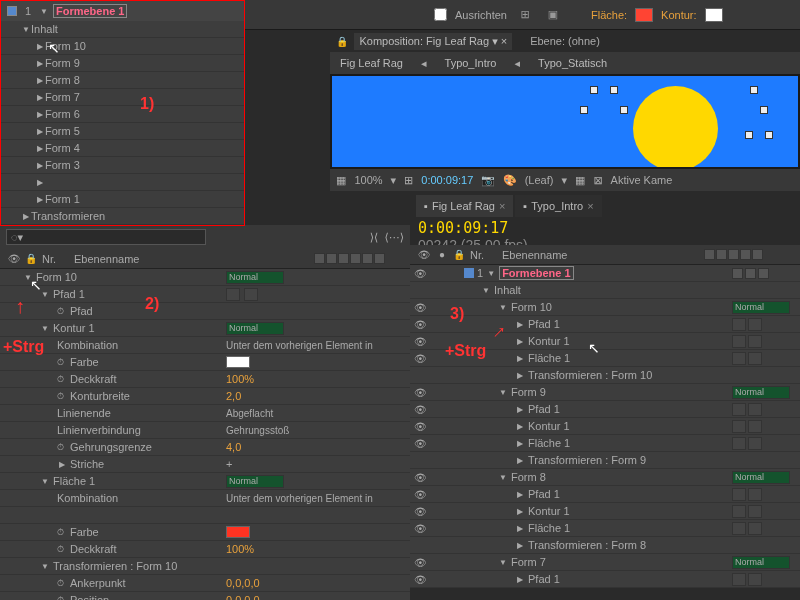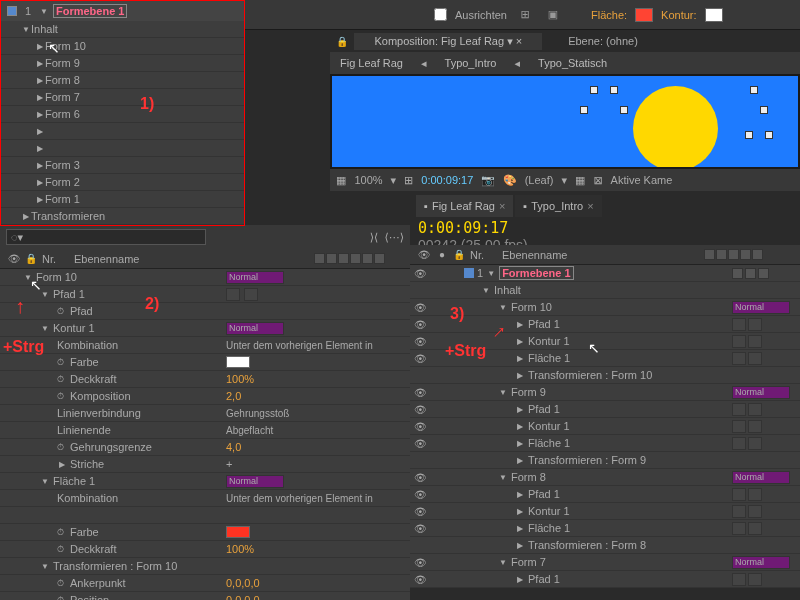--- a/index.html
+++ b/index.html
@@ -13,21 +13,21 @@
 .layer-header .num{width:14px;text-align:center}
 .layer-header .name{color:#ff6688;font-weight:bold}
 .tree-row{display:flex;align-items:center;padding:2px 6px;background:#3d3d3d;border-bottom:1px solid #333;height:17px}
 .tree-arrow{width:10px;text-align:center;font-size:8px}
 .tree-indent{width:14px}
 .tree-label{flex:1}
 .red-anno{position:absolute;color:#ff3333;font-size:16px;font-weight:bold;z-index:20}
 .cursor{position:absolute;z-index:25;font-size:14px;color:#fff}
 .comp-area{position:absolute;top:30px;left:330px;right:0;background:#2a2a2a}
 .comp-tabs{height:22px;background:#2a2a2a;display:flex;align-items:center;padding:0 6px;gap:6px}
-.comp-tab{padding:2px 20px;background:#383838;color:#bbb}
+.comp-tab{padding:2px 5px;background:#383838;color:#bbb}
 .comp-subtabs{height:22px;background:#383838;display:flex;align-items:center;padding:0 10px;gap:18px}
 .comp-subtab{color:#bbb}
 .viewport{height:95px;background:#1a1a1a;padding:2px;position:relative}
 .viewport-inner{background:#1e7bff;width:100%;height:100%;position:relative;overflow:hidden}
 .sun{position:absolute;width:85px;height:85px;background:#ffd800;border-radius:50%;right:80px;top:10px}
 .handles{position:absolute;width:8px;height:8px;border:1px solid #333;background:#eee}
 .viewport-controls{height:22px;background:#383838;display:flex;align-items:center;padding:0 6px;gap:8px;font-size:10px}
 .timeline-tabs{position:absolute;top:195px;left:410px;right:0;height:22px;background:#2a2a2a;display:flex;padding:0 6px;gap:2px}
 .tl-tab{padding:2px 8px;background:#383838;color:#bbb;display:flex;align-items:center;gap:4px}
 .tl-tab .close{color:#888}
@@ -49,21 +49,21 @@
 .prop-right{flex:1;display:flex;align-items:center;gap:4px}
 .prop-val{color:#e8a13c}
 .prop-text{color:#aaa;font-size:10px}
 .stopwatch{width:10px;height:10px;font-size:9px}
 .small-swatch{width:24px;height:12px;border:1px solid #666}
 .eye{width:12px;font-size:10px}
 .r-row{display:flex;align-items:center;height:17px;background:#3d3d3d;border-bottom:1px solid #333}
 .r-left{width:50px;display:flex;align-items:center;padding:0 4px;gap:2px}
 .r-mid{flex:1;display:flex;align-items:center;gap:3px;padding-left:4px}
 .r-right{width:68px;display:flex;align-items:center;gap:2px}
-.mode-box{width:58px;height:13px;background:#701a75;border:1px solid #333;font-size:9px;padding:0 2px;display:flex;align-items:center}
+.mode-box{width:58px;height:13px;background:#14532d;border:1px solid #333;font-size:9px;padding:0 2px;display:flex;align-items:center}
 .icon-btn{width:14px;height:13px;background:#444;border:1px solid #333}
 .red-arrow{position:absolute;color:#ff3333;font-size:20px;z-index:20}
 .boxed{border:1px solid #888;padding:0 2px}
 </style>
 </head>
 <body>
 
 <div class="toolbar">
   <span class="toolbar-icon">▸</span>
   <span class="toolbar-icon">✎</span>
@@ -121,37 +121,38 @@
       <div class="tree-row">
     <span class="tree-indent"></span>
         <span class="tree-indent"></span>
     <span class="tree-arrow">▶</span>
     <span class="tree-label">Form 6</span>
       </div>
       <div class="tree-row">
     <span class="tree-indent"></span>
         <span class="tree-indent"></span>
     <span class="tree-arrow">▶</span>
-      </div>
-      <div class="tree-row">
-    <span class="tree-indent"></span>
-        <span class="tree-indent"></span>
-    <span class="tree-arrow">▶</span>
+    <span class="tree-label">Form 5</span>
+      </div>
+      <div class="tree-row">
+    <span class="tree-indent"></span>
+        <span class="tree-indent"></span>
+    <span class="tree-arrow">▶</span>
+    <span class="tree-label">Form 4</span>
       </div>
       <div class="tree-row">
     <span class="tree-indent"></span>
         <span class="tree-indent"></span>
     <span class="tree-arrow">▶</span>
     <span class="tree-label">Form 3</span>
       </div>
       <div class="tree-row">
     <span class="tree-indent"></span>
         <span class="tree-indent"></span>
     <span class="tree-arrow">▶</span>
-    <span class="tree-label">Form 2</span>
       </div>
       <div class="tree-row">
     <span class="tree-indent"></span>
         <span class="tree-indent"></span>
     <span class="tree-arrow">▶</span>
     <span class="tree-label">Form 1</span>
       </div>
     </div>
   <div class="tree-row">
     <span class="tree-indent"></span>
@@ -163,21 +164,21 @@
 <div class="red-anno" style="top:95px;left:140px">1)</div>
 <div class="cursor" style="top:40px;left:48px">↖</div>
 
 <div class="comp-area">
   <div class="comp-tabs">
     <span style="font-size:10px">🔒</span>
     <span class="comp-tab">
       <span>Komposition:</span>
       <span>Fig Leaf Rag</span> ▾ ×
     </span>
-    <span style="margin-left:20px">
+    <span style="margin-left:12px">
       <span>Ebene:</span> <span>(ohne)</span>
     </span>
   </div>
   <div class="comp-subtabs">
     <span class="comp-subtab">Fig Leaf Rag</span>
       <span>◂</span>
     <span class="comp-subtab">Typo_Intro</span>
       <span>◂</span>
     <span class="comp-subtab">Typo_Statisch</span>
   </div>
@@ -333,48 +334,48 @@
           <span class="prop-val">100%</span>
         </div>
       </div>
       <div class="prop-row ">
   <div class="prop-left">
           <span class="tree-indent"></span>
           <span class="tree-indent"></span>
           <span class="tree-indent"></span>
 
   <span class="stopwatch">⏱</span>
-  <span>Komposition</span>
+  <span>Konturbreite</span>
         </div>
   <div class="prop-right">
           <span class="prop-val">2,0</span>
         </div>
       </div>
       <div class="prop-row ">
   <div class="prop-left">
           <span class="tree-indent"></span>
           <span class="tree-indent"></span>
           <span class="tree-indent"></span>
 
+  <span>Linienende</span>
+        </div>
+  <div class="prop-right">
+          <span class="prop-text">Abgeflacht</span>
+        </div>
+      </div>
+      <div class="prop-row ">
+  <div class="prop-left">
+          <span class="tree-indent"></span>
+          <span class="tree-indent"></span>
+          <span class="tree-indent"></span>
+
   <span>Linienverbindung</span>
         </div>
   <div class="prop-right">
           <span class="prop-text">Gehrungsstoß</span>
-        </div>
-      </div>
-      <div class="prop-row ">
-  <div class="prop-left">
-          <span class="tree-indent"></span>
-          <span class="tree-indent"></span>
-          <span class="tree-indent"></span>
-
-  <span>Linienende</span>
-        </div>
-  <div class="prop-right">
-          <span class="prop-text">Abgeflacht</span>
         </div>
       </div>
       <div class="prop-row ">
   <div class="prop-left">
           <span class="tree-indent"></span>
           <span class="tree-indent"></span>
           <span class="tree-indent"></span>
 
   <span class="stopwatch">⏱</span>
   <span>Gehrungsgrenze</span>

